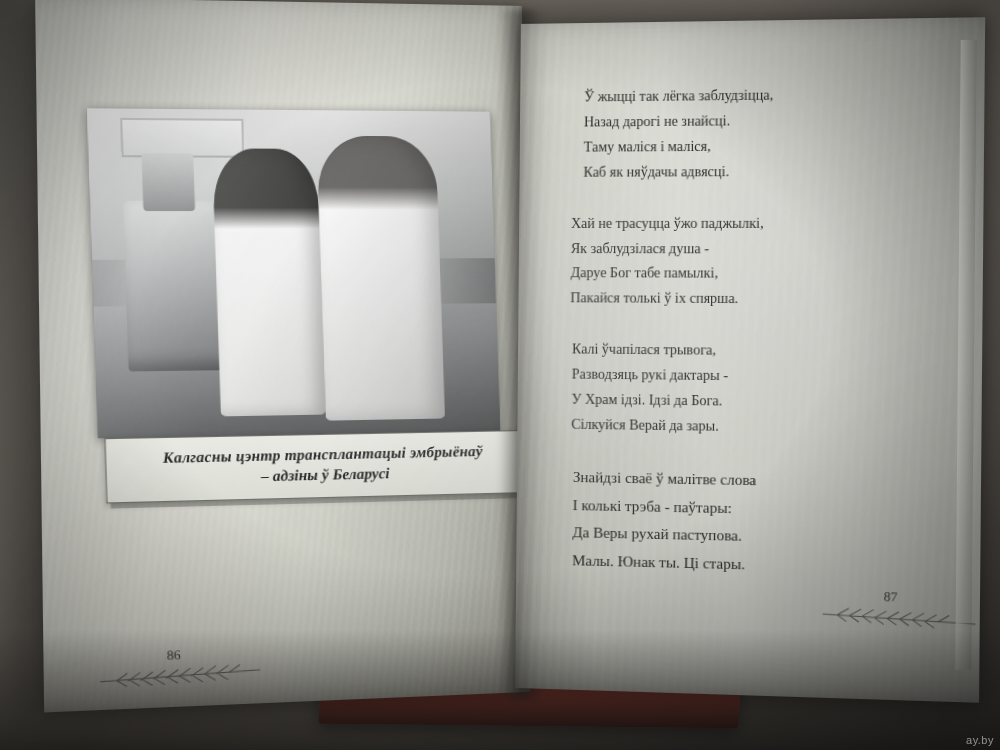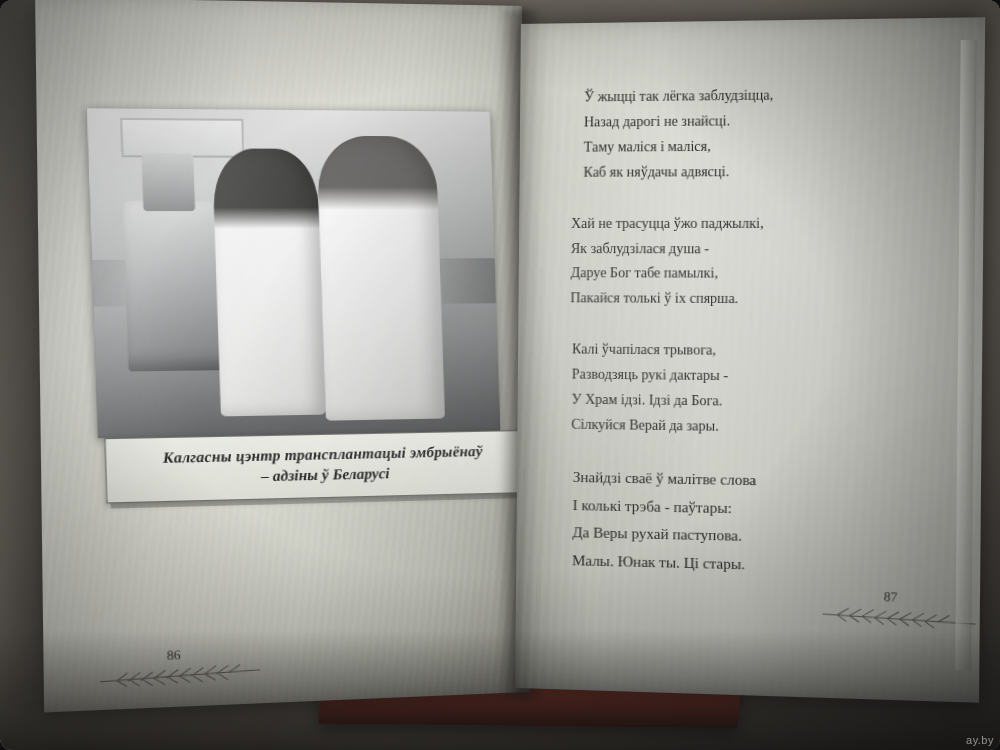--- a/index.html
+++ b/index.html
@@ -7,21 +7,20 @@
     padding: 0;
     background: #0f0f0f;
   }
   .photo {
     position: relative;
     width: 1000px;
     height: 750px;
     overflow: hidden;
     font-family: "Liberation Serif", serif;
     background: #6f6a63;
-    border-radius: 12px;
   }
 
   
   .table-surface {
     position: absolute;
     inset: 0;
     background:
       linear-gradient(118deg, #3a3833 0%, #55514a 10%, #6d6860 22%, #7d776e 36%, #8a837a 55%, #7c756c 72%, #645e57 88%, #4a453f 100%);
   }
   .table-vignette {

